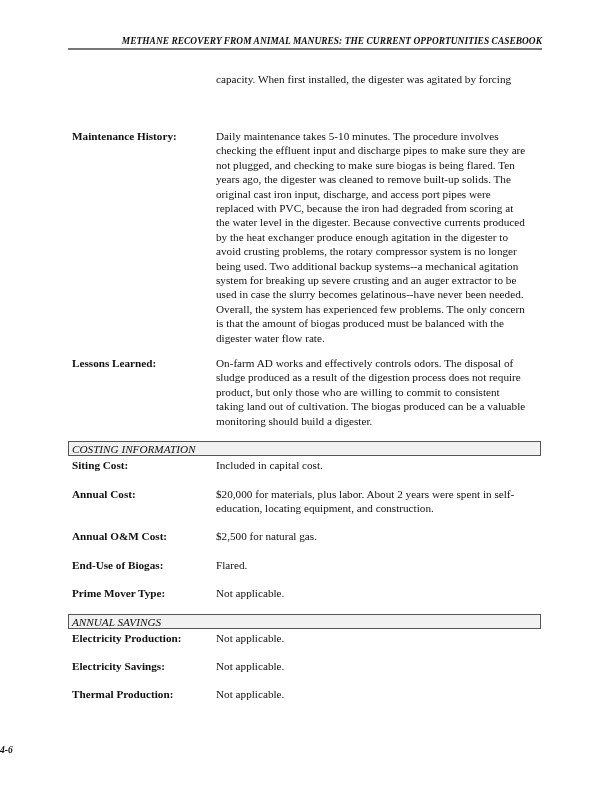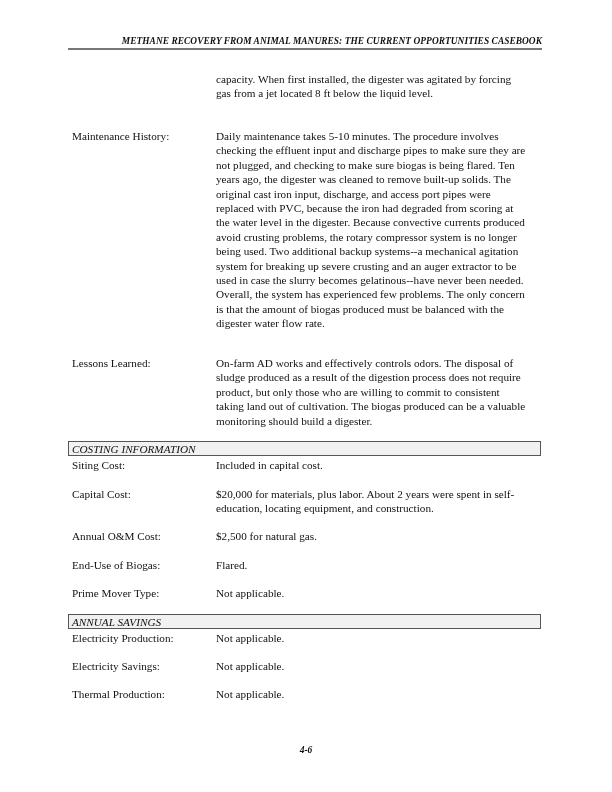--- a/index.html
+++ b/index.html
@@ -11,58 +11,58 @@
       position: absolute; left: 68px; top: 36px; width: 474px;
       font-size: 9.4px; font-weight: bold; font-style: italic;
       text-align: right; letter-spacing: 0.05px; white-space: nowrap;
     }
     .header-rule {
       position: absolute; left: 68px; top: 48px; width: 474px; height: 1.5px;
       background: #777;
     }
     .content { position: absolute; left: 0; top: 0; width: 612px; }
     .row { position: absolute; left: 72px; width: 470px; font-size: 11.2px; line-height: 14.4px; }
-    .row .lbl { position: absolute; left: 0; top: 0; width: 140px; }
+    .row .lbl { position: absolute; left: 0; top: 0; width: 140px; font-weight: bold; }
     .row .val { position: absolute; left: 144px; top: 0; width: 326px; }
     .row .val span { display: block; white-space: nowrap; }
     .section-box {
       position: absolute; left: 68px; width: 473px; height: 15px;
       border: 1px solid #555; background: #f1f1f1; box-sizing: border-box;
       font-size: 11.2px; font-style: italic; line-height: 14px; padding-left: 3px;
     }
     .page-number {
-      position: absolute; left: 0; width: 612px; top: 745px; text-align: center;
+      position: absolute; left: 0; width: 612px; top: 745px; 
       font-size: 9.5px; font-weight: bold; font-style: italic;
     }
   </style>
 </head>
 <body>
 
 <div class="running-header">METHANE RECOVERY FROM ANIMAL MANURES:  THE CURRENT OPPORTUNITIES CASEBOOK</div>
 <div class="header-rule"></div>
 
 <div class="content">
 
   <div class="row" style="top:72px;">
     <div class="val">
       <span>capacity. When first installed, the digester was agitated by forcing</span>
-      <span>gas from a jet located 8 ft below the liquid level.</span>
     </div>
   </div>
 
   <div class="row" style="top:129px;">
     <div class="lbl">Maintenance History:</div>
     <div class="val">
       <span>Daily maintenance takes 5-10 minutes. The procedure involves</span>
       <span>checking the effluent input and discharge pipes to make sure they are</span>
       <span>not plugged, and checking to make sure biogas is being flared. Ten</span>
       <span>years ago, the digester was cleaned to remove built-up solids. The</span>
       <span>original cast iron input, discharge, and access port pipes were</span>
       <span>replaced with PVC, because the iron had degraded from scoring at</span>
       <span>the water level in the digester. Because convective currents produced</span>
+      <span>by the heat exchanger produce enough agitation in the digester to</span>
       <span>avoid crusting problems, the rotary compressor system is no longer</span>
       <span>being used. Two additional backup systems--a mechanical agitation</span>
       <span>system for breaking up severe crusting and an auger extractor to be</span>
       <span>used in case the slurry becomes gelatinous--have never been needed.</span>
       <span>Overall, the system has experienced few problems. The only concern</span>
       <span>is that the amount of biogas produced must be balanced with the</span>
       <span>digester water flow rate.</span>
     </div>
   </div>
 
@@ -80,21 +80,21 @@
   <div class="section-box" style="top:441px;">COSTING INFORMATION</div>
 
   <div class="row" style="top:458px;">
     <div class="lbl">Siting Cost:</div>
     <div class="val">
         <span>Included in capital cost.</span>
       </div>
   </div>
 
   <div class="row" style="top:487px;">
-    <div class="lbl">Capital Cost:</div>
+    <div class="lbl">Annual Cost:</div>
     <div class="val">
       <span>$20,000 for materials, plus labor. About 2 years were spent in self-</span>
       <span>education, locating equipment, and construction.</span>
     </div>
   </div>
 
   <div class="row" style="top:529px;">
     <div class="lbl">Annual O&amp;M Cost:</div>
     <div class="val">
         <span>$2,500 for natural gas.</span>

